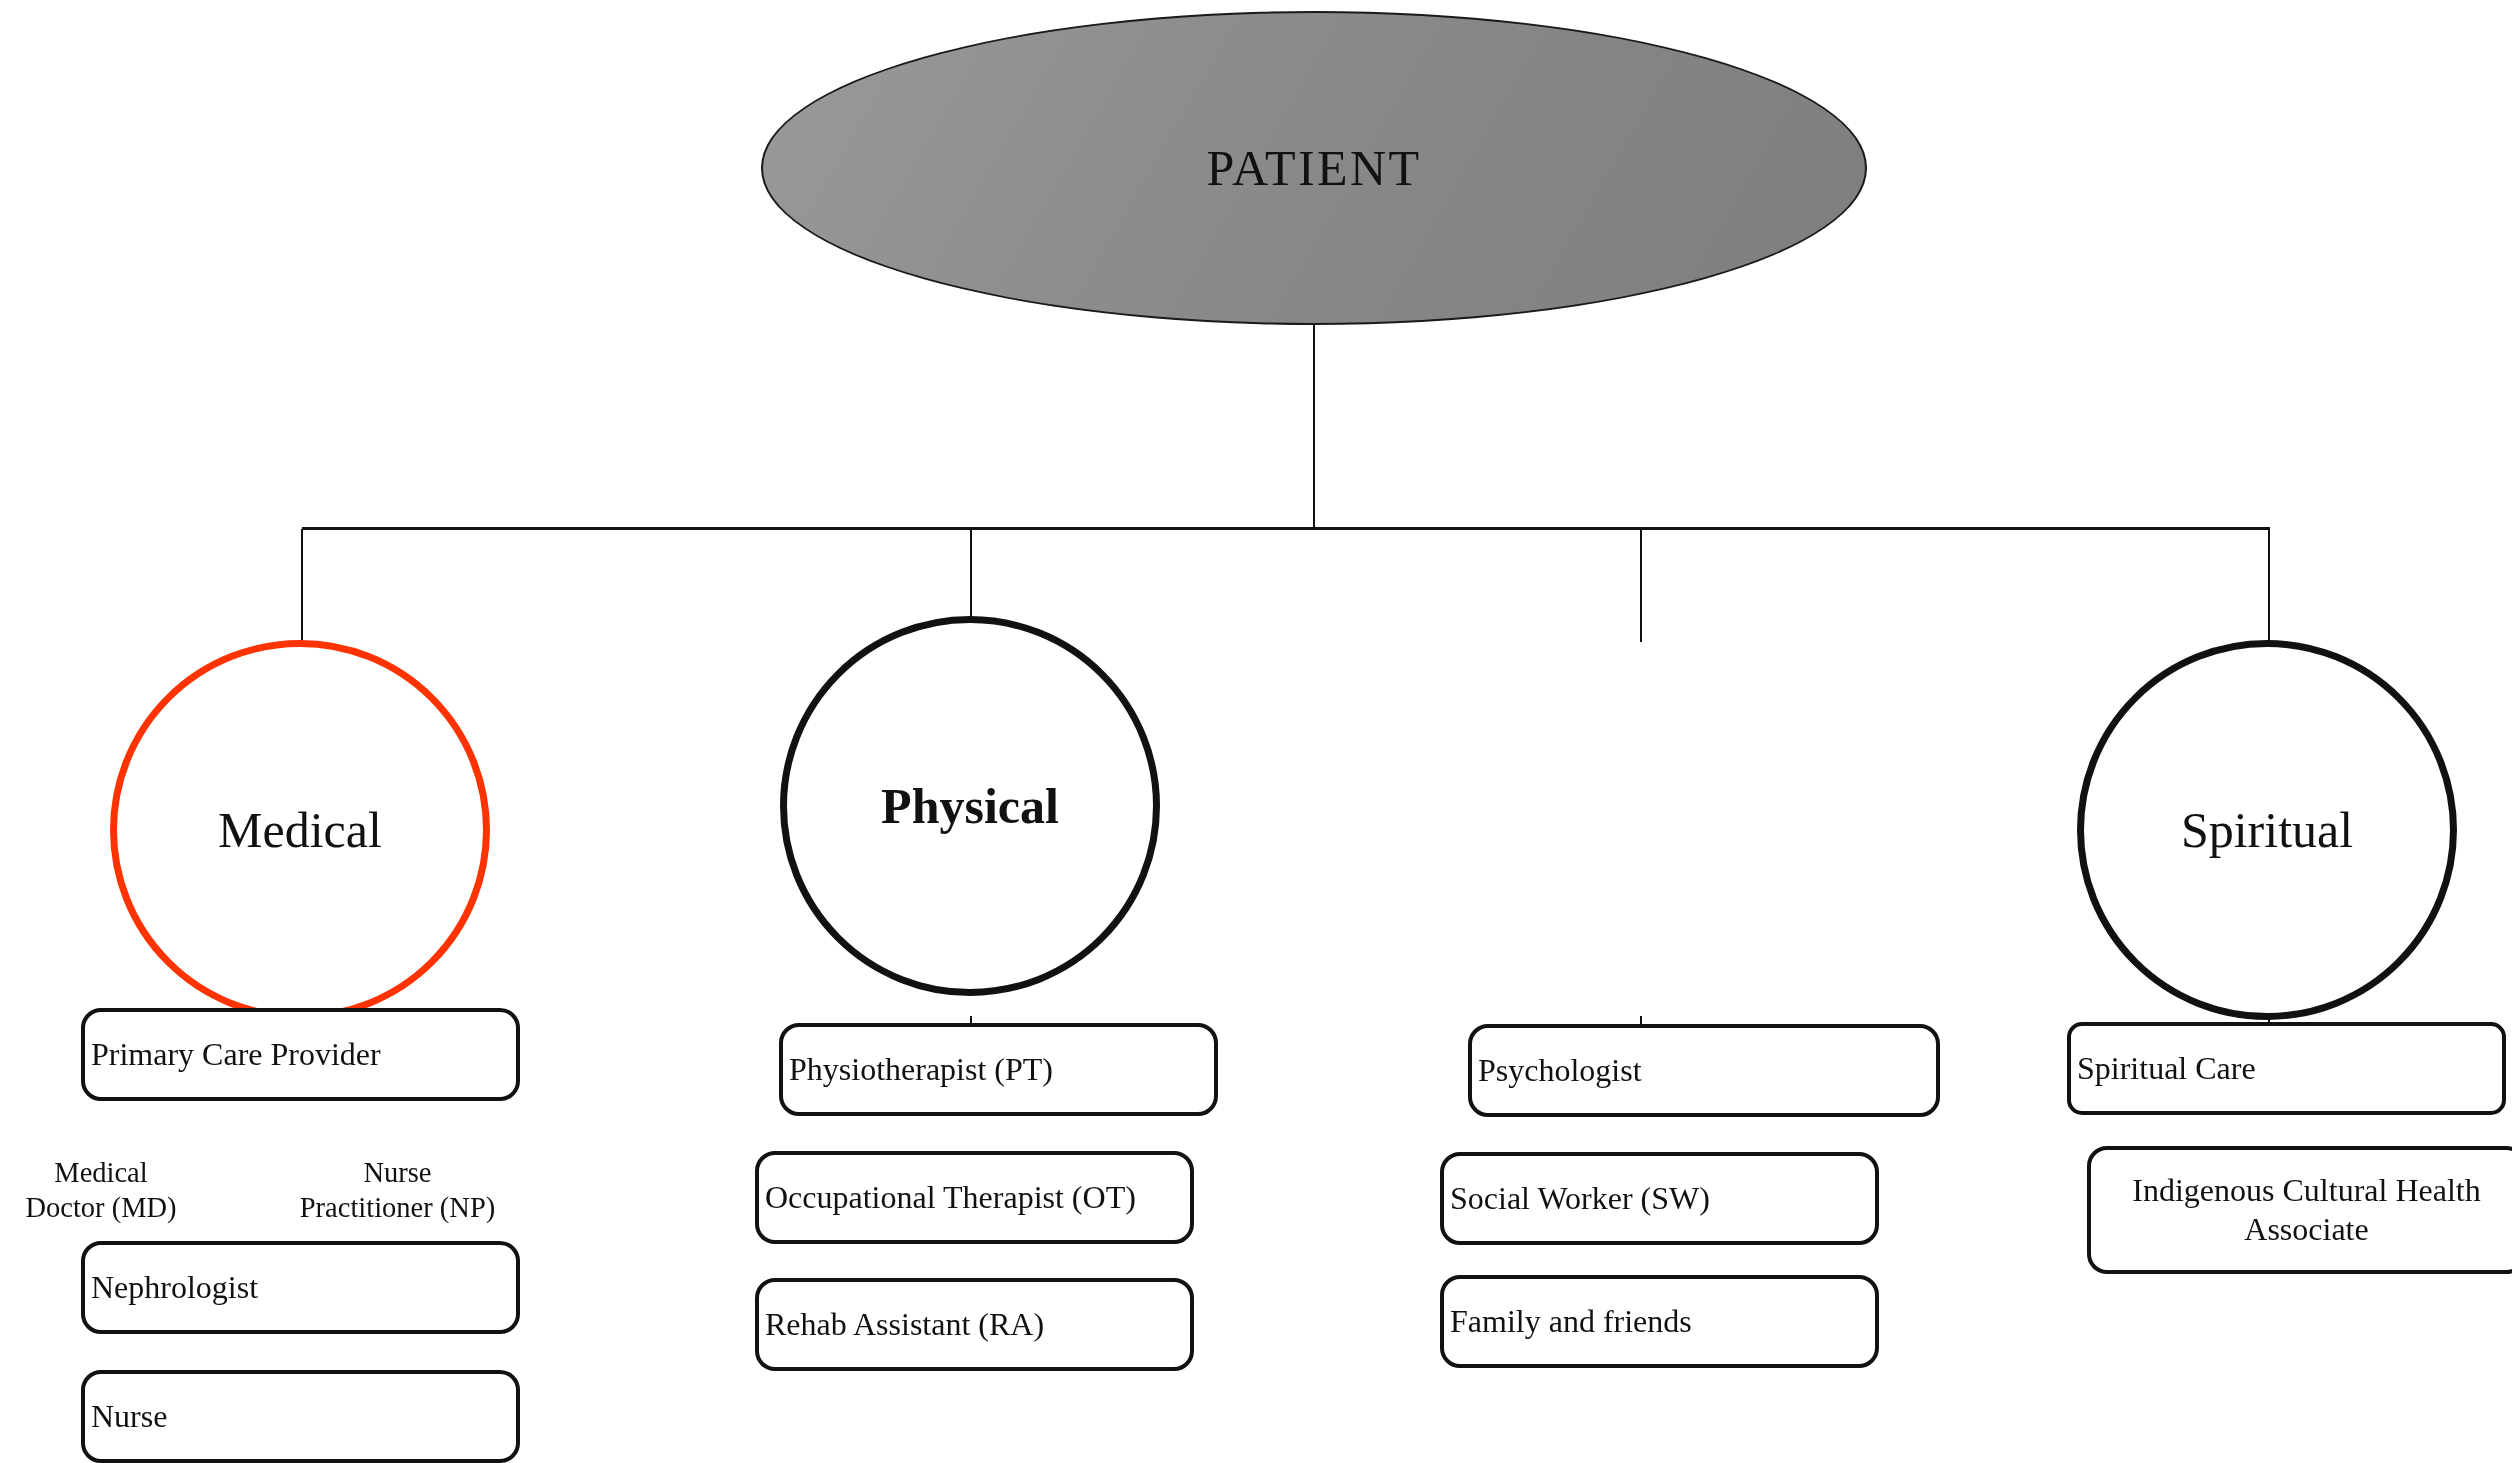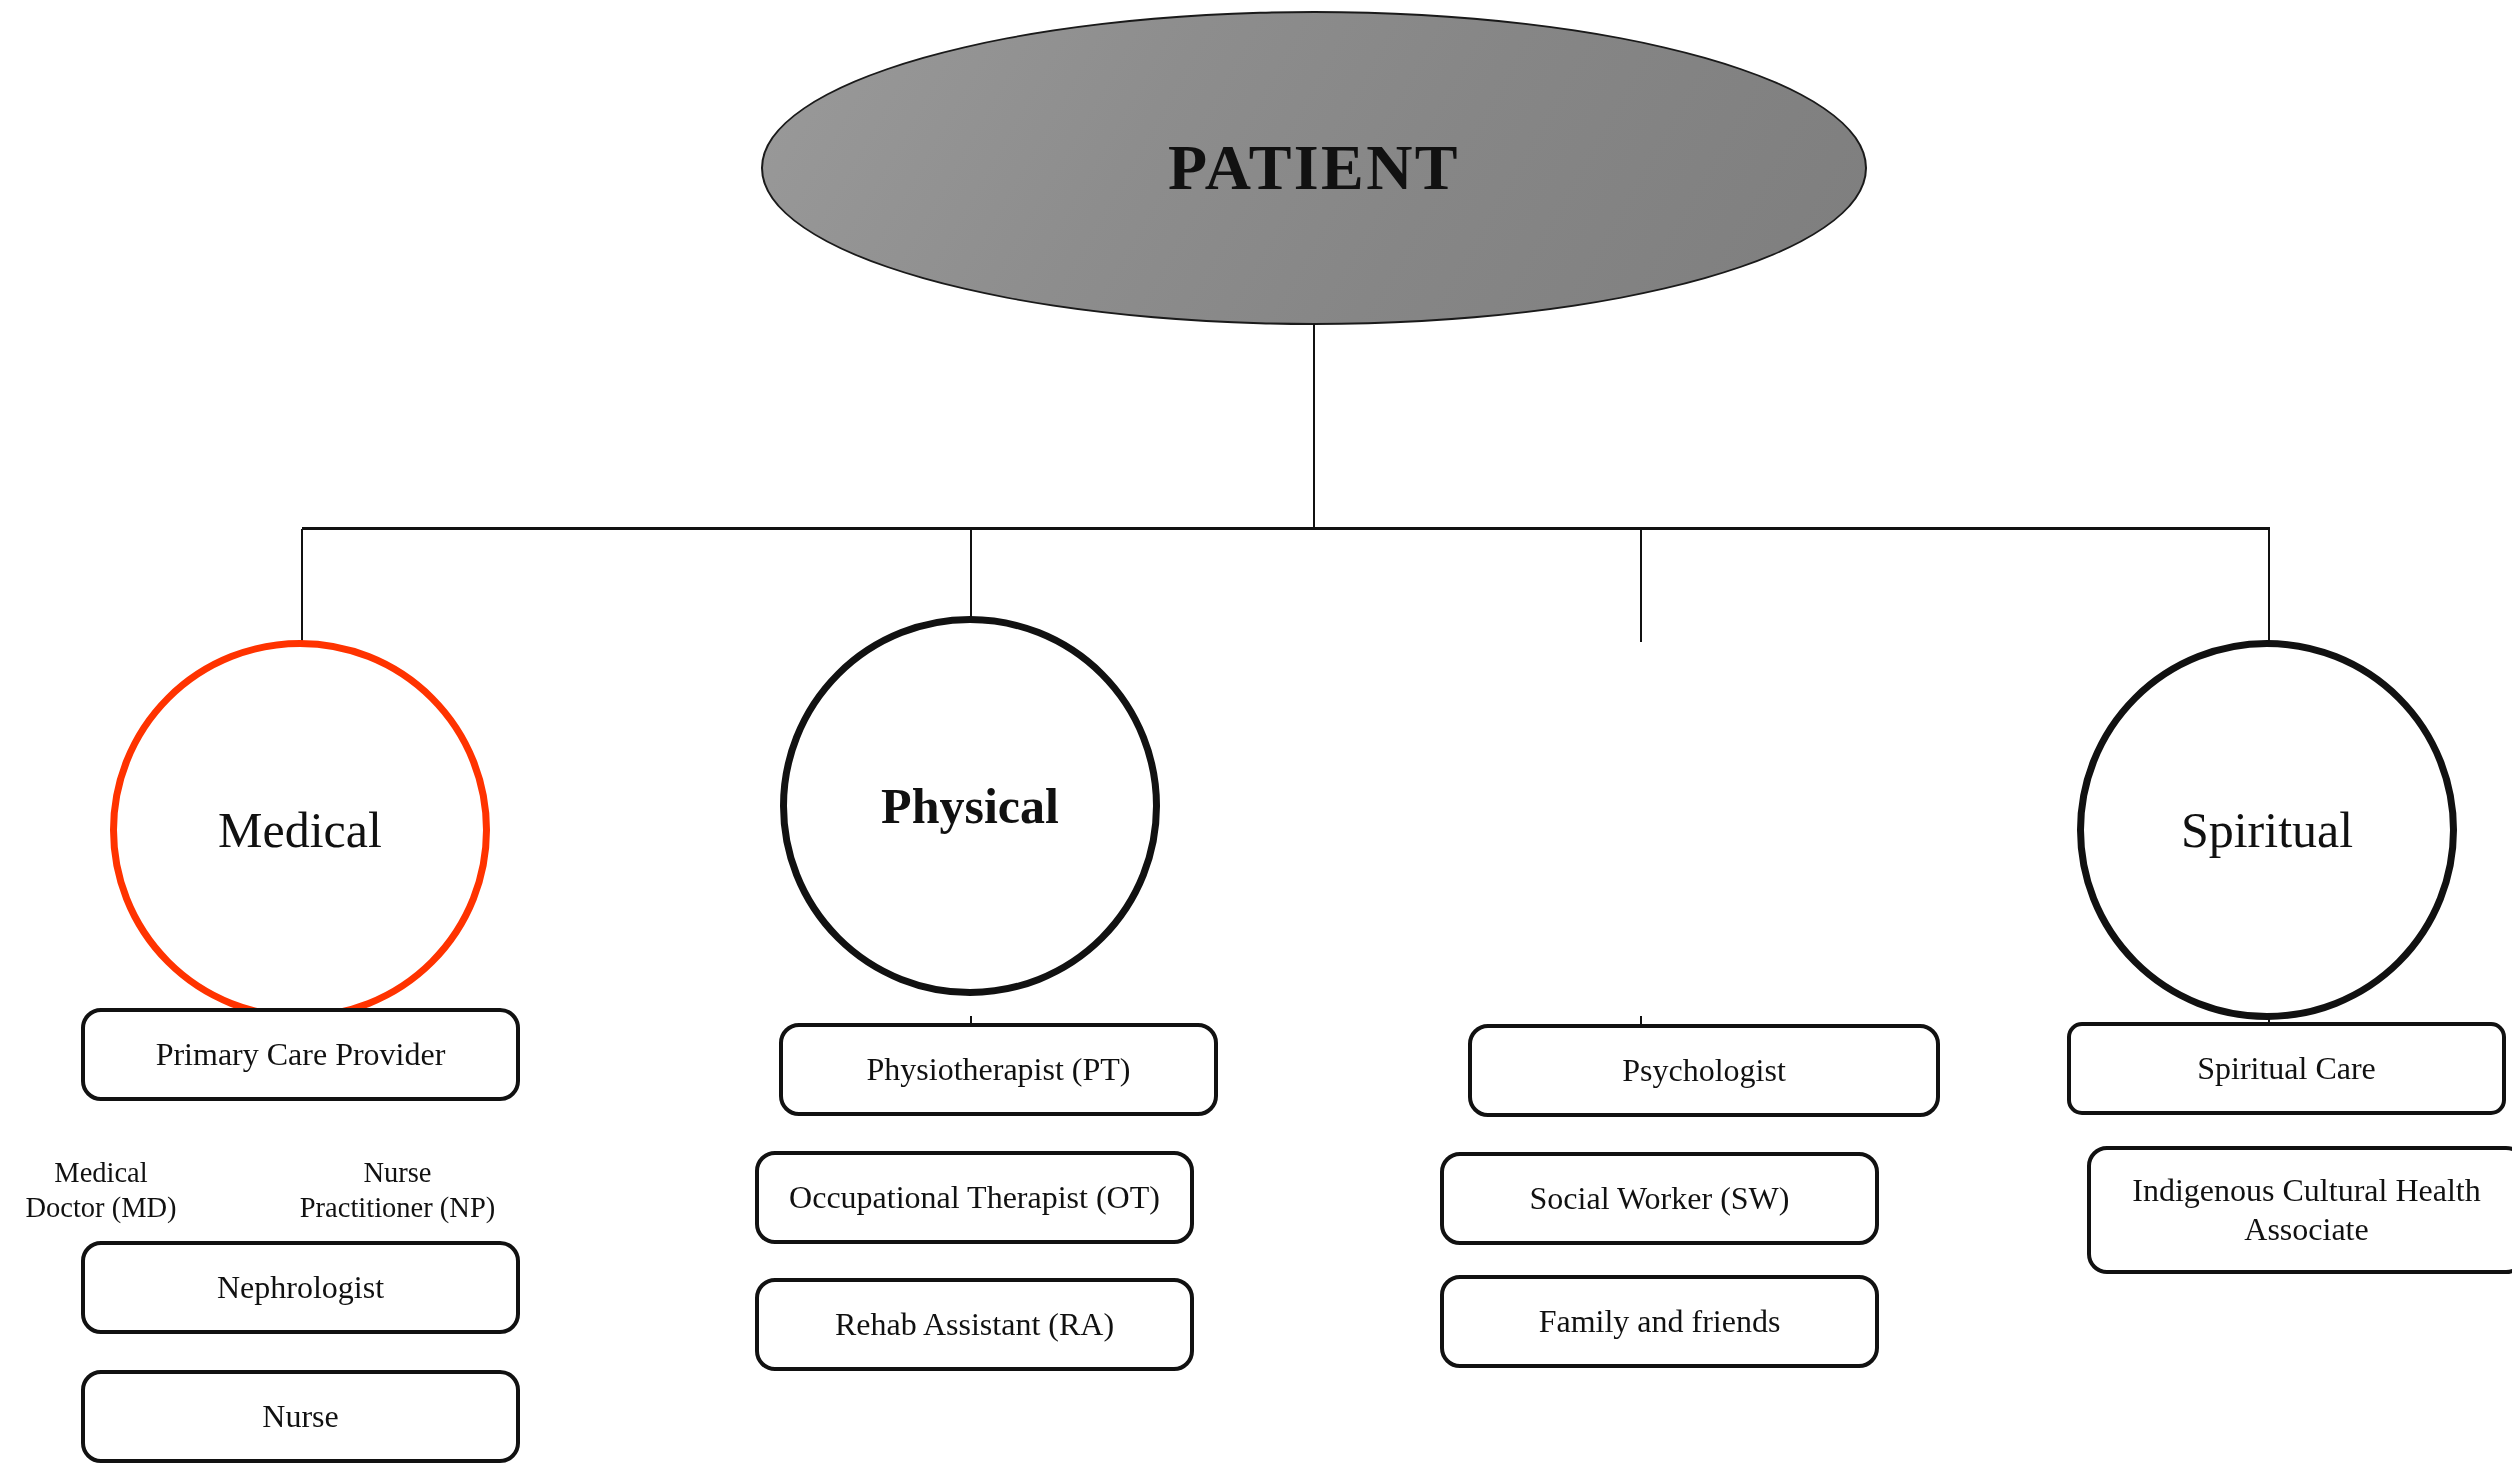--- a/index.html
+++ b/index.html
@@ -16,25 +16,25 @@
     position:absolute;
     left:761px;top:10.7px;
     width:1106px;height:314px;
     border-radius:50%;
     border:2.4px solid #1a1a1a;
     background:linear-gradient(120deg,#9a9a9a 0%,#8d8d8d 35%,#868686 60%,#7e7e7e 100%);
     display:flex;align-items:center;justify-content:center;
     box-sizing:border-box;
   }
   .root-ellipse .lbl{
-    font-size:64px;
+    font-size:50px;
     letter-spacing:2.4px;
     color:#111;
     line-height:1;
-    font-weight:700;
+    font-weight:400;
   }
 
   
   .vline{position:absolute;background:#111;width:2.4px;}
   .hline{position:absolute;background:#111;height:3px;}
 
   
   .circle{
     position:absolute;
     border-radius:50%;
@@ -49,21 +49,21 @@
     white-space:nowrap;
   }
 
   
   .node{
     position:absolute;
     box-sizing:border-box;
     border:4.2px solid #111;
     border-radius:20px;
     background:#fff;
-    display:flex;align-items:center;justify-content:center;
+    display:flex;align-items:center;
     text-align:center;
     padding:2.4px 6px;
   }
   .node .lbl{
     font-size:32px;
     line-height:1.22;
     color:#111;
   }
 
   

